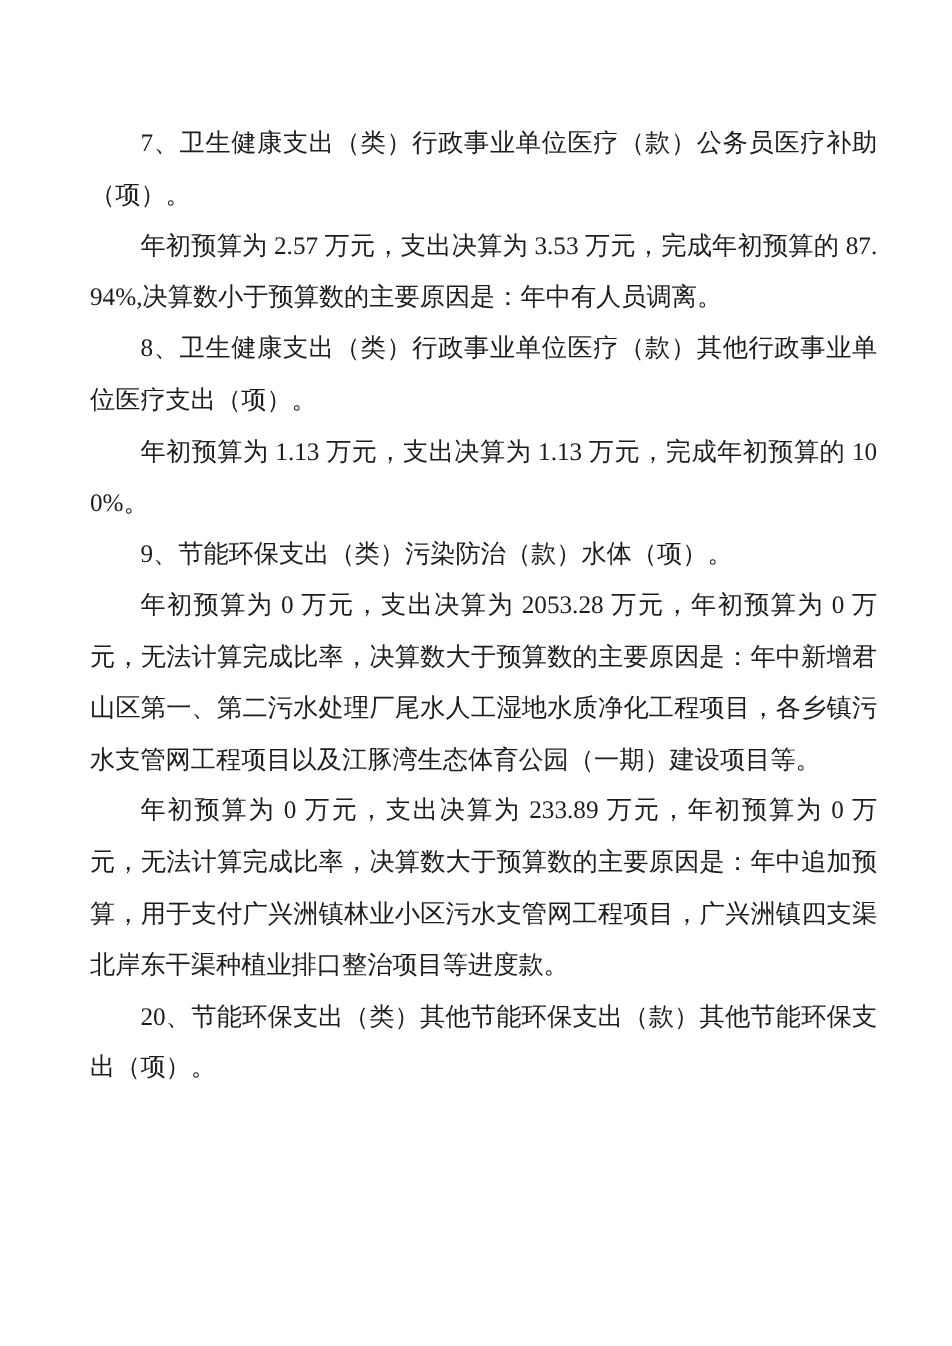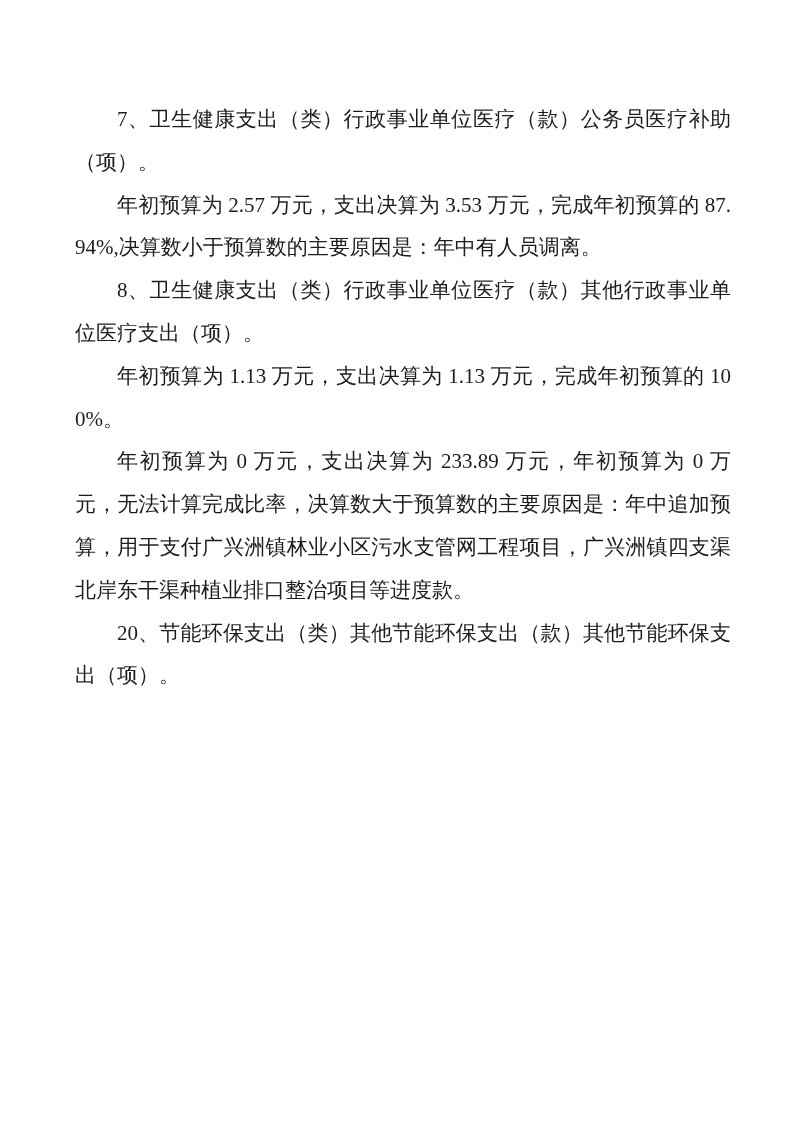--- a/index.html
+++ b/index.html
@@ -45,17 +45,19 @@
 </style>
 </head>
 <body>
 
 <div class="page">
   <div class="content">
     <p>7、卫生健康支出（类）行政事业单位医疗（款）公务员医疗补助（项）。</p>
     <p>年初预算为 2.57 万元，支出决算为 3.53 万元，完成年初预算的 87.94%,决算数小于预算数的主要原因是：年中有人员调离。</p>
     <p>8、卫生健康支出（类）行政事业单位医疗（款）其他行政事业单位医疗支出（项）。</p>
     <p>年初预算为 1.13 万元，支出决算为 1.13 万元，完成年初预算的 100%。</p>
+    <p>9、节能环保支出（类）污染防治（款）水体（项）。</p>
+    <p>年初预算为 0 万元，支出决算为 2053.28 万元，年初预算为 0 万元，无法计算完成比率，决算数大于预算数的主要原因是：年中新增君山区第一、第二污水处理厂尾水人工湿地水质净化工程项目，各乡镇污水支管网工程项目以及江豚湾生态体育公园（一期）建设项目等。</p>
     <p>年初预算为 0 万元，支出决算为 233.89 万元，年初预算为 0 万元，无法计算完成比率，决算数大于预算数的主要原因是：年中追加预算，用于支付广兴洲镇林业小区污水支管网工程项目，广兴洲镇四支渠北岸东干渠种植业排口整治项目等进度款。</p>
     <p>20、节能环保支出（类）其他节能环保支出（款）其他节能环保支出（项）。</p>
   </div>
   <div class="page-number">- 13 -</div>
 </div>
 
 </body></html>

